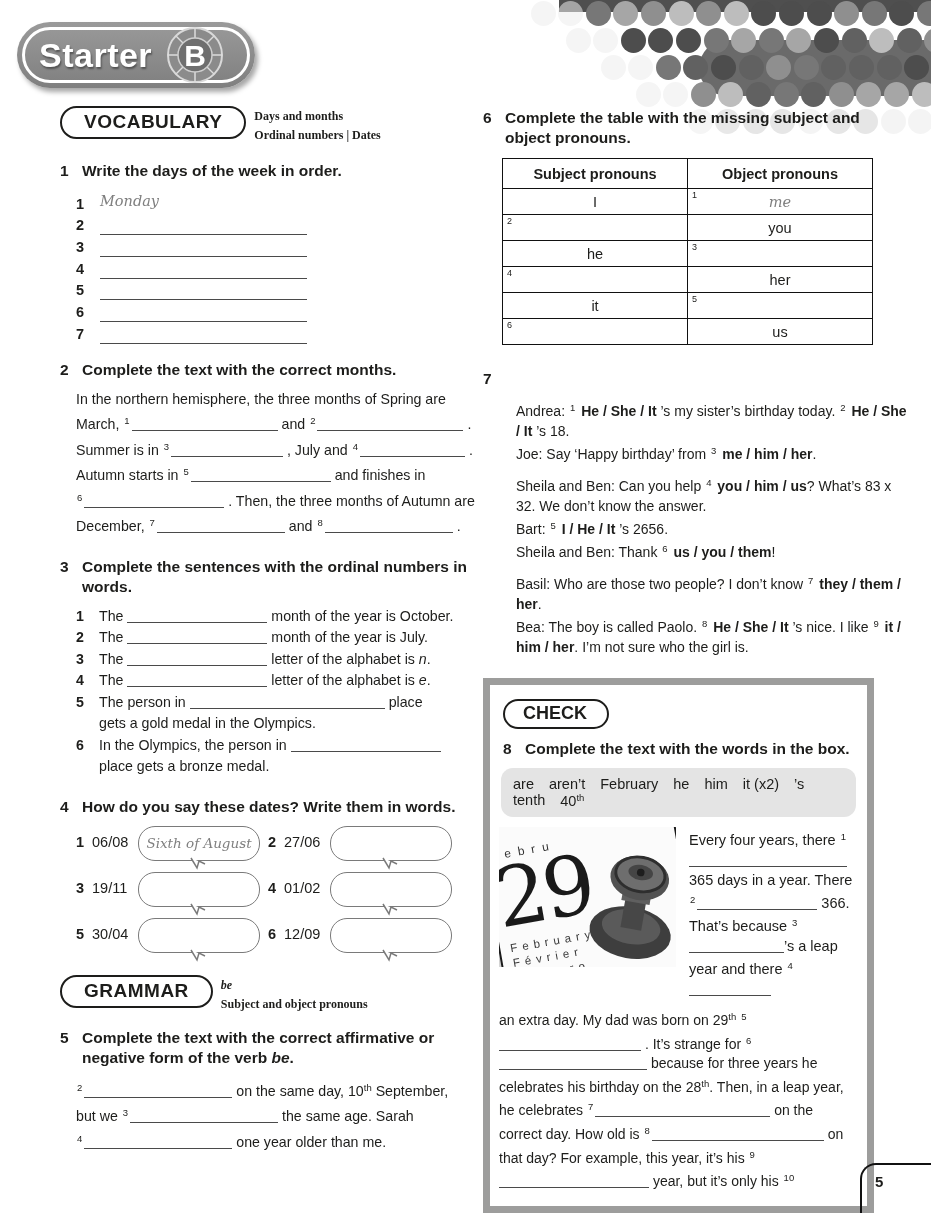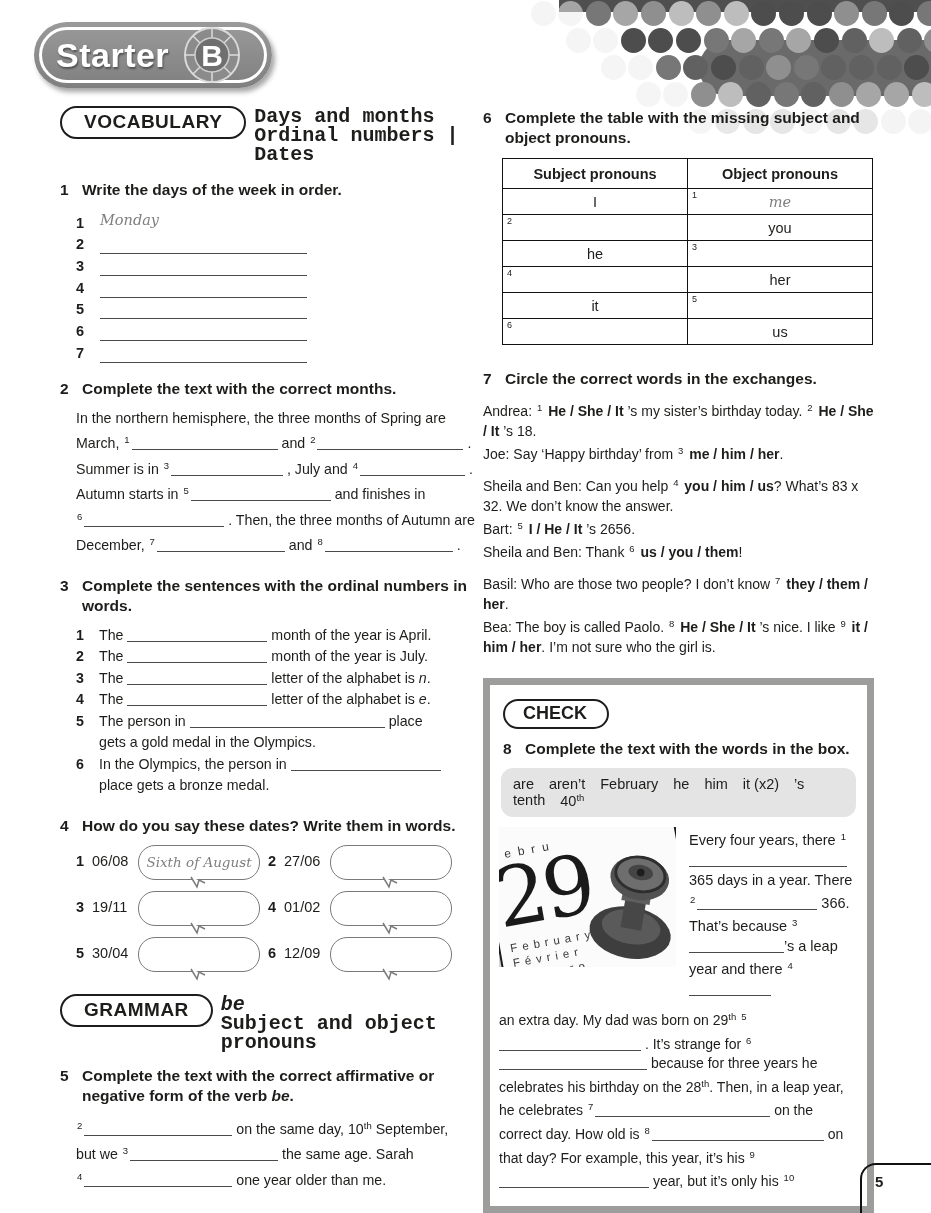--- a/index.html
+++ b/index.html
@@ -6,33 +6,33 @@
   html,body { width:931px; height:1213px; overflow:hidden; }
   body { background:#fff; font-family:"Liberation Sans", sans-serif; color:#1d1d1b; position:relative; }
 
   
   .dots-wrap { position:absolute; top:0; right:0; width:420px; height:135px; pointer-events:none; }
   .band1 { position:absolute; top:0; right:0; width:372px; height:12px; background:#4f4f4f; }
   .band2 { position:absolute; top:40px; right:0; width:232px; height:56px; background:#6a6a6a; border-radius:28px 0 0 28px; }
   .dot { position:absolute; border-radius:50%; }
 
   
-  .badge { position:absolute; left:34px; top:22px; width:238px; height:66px;
+  .badge { position:absolute; left:17px; top:22px; width:238px; height:66px;
     background:linear-gradient(#9a9a9a,#7f7f7f); border-radius:33px;
     box-shadow:3px 4px 5px rgba(0,0,0,.35); display:flex; align-items:center; padding-left:22px; }
   .badge-inner { position:absolute; inset:5px; border:3px solid #fff; border-radius:28px; }
   .badge-text { position:relative; color:#fff; font-weight:bold; font-size:34px; letter-spacing:.5px;
     text-shadow:1px 2px 2px rgba(0,0,0,.4); }
   .badge-emblem { position:relative; margin-left:14px; width:58px; height:58px; }
 
   
   .pill { display:inline-block; border:2.5px solid #1d1d1b; border-radius:17px 17px 17px 17px;
     padding:3px 22px 4px 22px; font-weight:bold; font-size:19px; letter-spacing:.5px; background:#fff; }
   .sec-header { display:flex; align-items:flex-start; gap:8px; }
-  .topic { font-family:Liberation Mono, monospace; font-weight:bold; font-size:20px; line-height:19px; padding-top:1px; }
+  .topic { font-family:Liberation Serif, serif; font-weight:bold; font-size:12px; line-height:19px; padding-top:1px; }
   .topic .ital { font-style:italic; }
 
   
   .col-left  { position:absolute; left:60px;  top:106px; width:412px; }
   .col-right { position:absolute; left:483px; top:108px; width:392px; }
 
   
   .exercise { margin-top:16px; }
   .ex-head { display:flex; gap:10px; font-weight:bold; font-size:15.5px; line-height:20px; margin-bottom:9px; }
   .ex-num { min-width:12px; }
@@ -258,21 +258,21 @@
   </div>
 
   <div class="exercise" style="margin-top:19px">
     <div class="ex-head">
       <span class="ex-num">3</span>
       <span class="ex-title">Complete the sentences with the ordinal numbers in words.</span>
     </div>
     <div class="ex-items" id="ex3-items">
         <div class="ex-item">
           <span class="it-num">1</span>
-          <div class="it-body"><span>The </span><span class="blank" style="width: 140px;"></span><span> month of the year is April.</span></div>
+          <div class="it-body"><span>The </span><span class="blank" style="width: 140px;"></span><span> month of the year is October.</span></div>
         </div>
         <div class="ex-item">
           <span class="it-num">2</span>
           <div class="it-body"><span>The </span><span class="blank" style="width: 140px;"></span><span> month of the year is July.</span></div>
         </div>
         <div class="ex-item">
           <span class="it-num">3</span>
           <div class="it-body"><span>The </span><span class="blank" style="width: 140px;"></span><span> letter of the alphabet is </span><span class="ital">n</span><span>.</span></div>
         </div>
         <div class="ex-item">
@@ -439,23 +439,22 @@
               <span class="cell-text">us</span>
             </td>
           </tr>
         </tbody>
     </table>
   </div>
 
   <div class="exercise" style="margin-top:24px">
     <div class="ex-head">
       <span class="ex-num">7</span>
-      <span class="ex-title">Circle the correct words in the exchanges.</span>
-    </div>
-    <div id="ex7-paras" style="margin-left:0">
+    </div>
+    <div id="ex7-paras" style="margin-left:33px">
         <p class="ex7-para"><span>Andrea: </span><span class="supn">1</span><span> </span><span class="bold">He / She / It</span><span> ’s my sister’s birthday today. </span><span class="supn">2</span><span> </span><span class="bold">He / She / It</span><span> ’s 18.</span><br><span>Joe: Say ‘Happy birthday’ from </span><span class="supn">3</span><span> </span><span class="bold">me / him / her</span><span>.</span></p>
         <p class="ex7-para"><span>Sheila and Ben: Can you help </span><span class="supn">4</span><span> </span><span class="bold">you / him / us</span><span>? What’s 83 x 32. We don’t know the answer.</span><br><span>Bart: </span><span class="supn">5</span><span> </span><span class="bold">I / He / It</span><span> ’s 2656.</span><br><span>Sheila and Ben: Thank </span><span class="supn">6</span><span> </span><span class="bold">us / you / them</span><span>!</span></p>
         <p class="ex7-para"><span>Basil: Who are those two people? I don’t know </span><span class="supn">7</span><span> </span><span class="bold">they / them / her</span><span>.</span><br><span>Bea: The boy is called Paolo. </span><span class="supn">8</span><span> </span><span class="bold">He / She / It</span><span> ’s nice. I like </span><span class="supn">9</span><span> </span><span class="bold">it / him / her</span><span>. I’m not sure who the girl is.</span></p>
       </div>
   </div>
 
   <div class="check-box">
     <span class="check-pill">CHECK</span>
     <div class="ex-head" style="margin-left:4px">
       <span class="ex-num">8</span>

